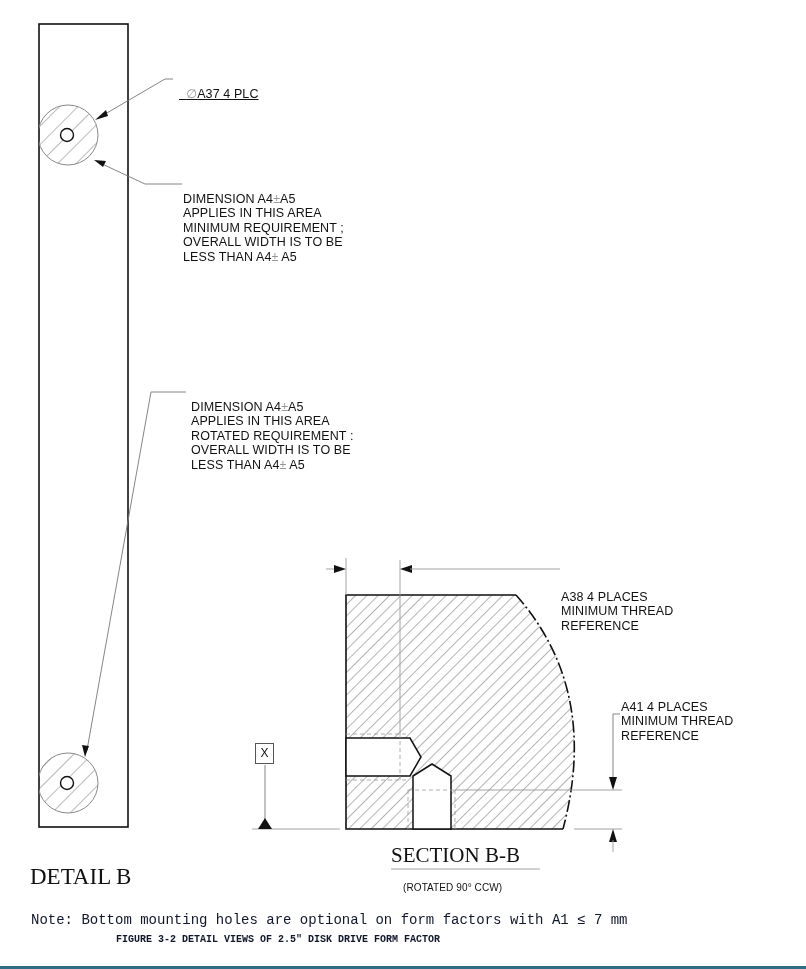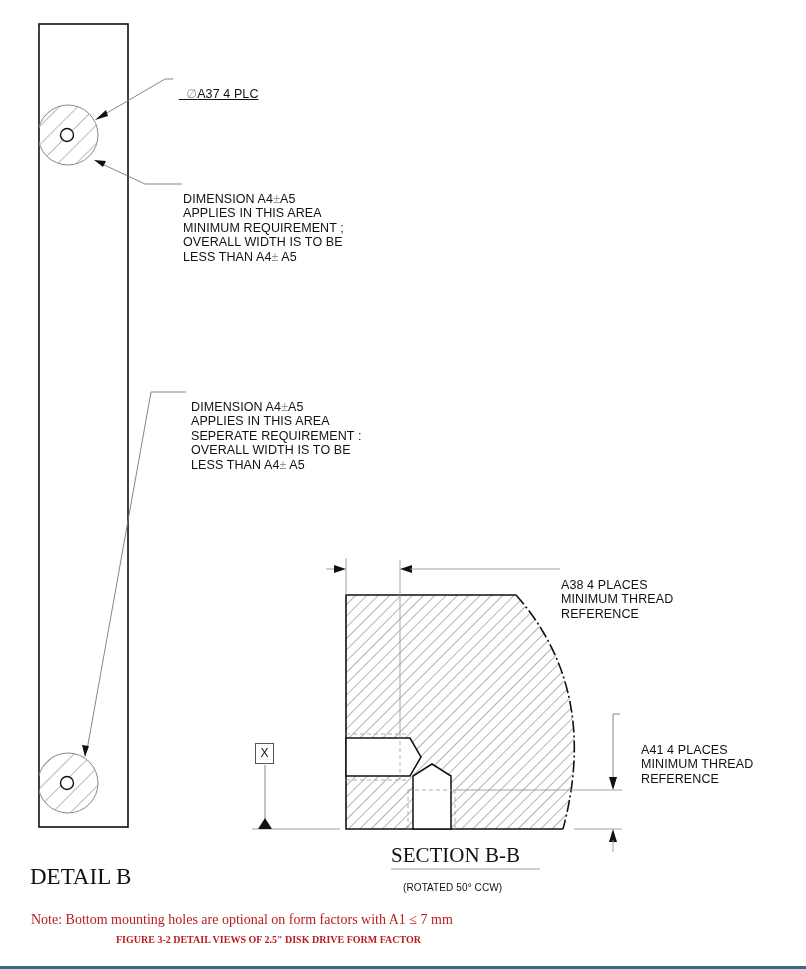--- a/index.html
+++ b/index.html
@@ -1,21 +1,21 @@
 <!DOCTYPE html>
 <html><head>
 <meta charset="utf-8">
 <style>
   html, body { margin:0; padding:0; background:#fff; }
   body { width:806px; height:969px; position:relative; overflow:hidden; font-family:"Liberation Sans", sans-serif; color:#111; }
   svg.drawing { position:absolute; left:0; top:0; }
   .lbl { position:absolute; font-family:"Liberation Sans", sans-serif; font-size:12.5px; line-height:14.5px; color:#111; white-space:pre; letter-spacing:0.1px; }
   .pm { color:#999; }
   .serif-title { position:absolute; font-family:"Liberation Serif", serif; color:#111; white-space:nowrap; }
-  .mono { position:absolute; font-family:Liberation Serif, serif; color:#b91c1c; white-space:nowrap; }
+  .mono { position:absolute; font-family:Liberation Mono, monospace; color:#0f172a; white-space:nowrap; }
   .bottom-bar { position:absolute; left:0; top:966px; width:806px; height:3px; background:#2e6f86; }
   .datum-box { position:absolute; left:255px; top:743px; width:19px; height:21px; border:1px solid #555; box-sizing:border-box; font-family:"Liberation Sans", sans-serif; font-size:12px; text-align:center; line-height:19px; }
 </style>
 </head>
 <body>
 
 <svg class="drawing" width="806" height="969" viewBox="0 0 806 969" xmlns="http://www.w3.org/2000/svg">
   <defs>
     <pattern id="hatch" patternUnits="userSpaceOnUse" width="8" height="8" patternTransform="rotate(45)">
       <line x1="0" y1="0" x2="0" y2="8" stroke="#444" stroke-width="0.8"></line>
@@ -85,34 +85,34 @@
 
 <div class="lbl" style="left:179px;top:72px;text-decoration:underline;">
   <span class="pm">∅</span><span>A37 4 PLC</span>
 </div>
 
 <div class="lbl" style="left:183px;top:177px;">
 <span>DIMENSION A4</span><span class="pm">±</span><span>A5</span><br><span>APPLIES IN THIS AREA</span><br><span>MINIMUM REQUIREMENT ;</span><br><span>OVERALL WIDTH IS TO BE</span><br><span>LESS THAN A4</span><span class="pm">±</span><span> A5</span>
 </div>
 
 <div class="lbl" style="left:191px;top:385px;">
-<span>DIMENSION A4</span><span class="pm">±</span><span>A5</span><br><span>APPLIES IN THIS AREA</span><br><span>SEPERATE REQUIREMENT :</span><br><span>OVERALL WIDTH IS TO BE</span><br><span>LESS THAN A4</span><span class="pm">±</span><span> A5</span>
+<span>DIMENSION A4</span><span class="pm">±</span><span>A5</span><br><span>APPLIES IN THIS AREA</span><br><span>ROTATED REQUIREMENT :</span><br><span>OVERALL WIDTH IS TO BE</span><br><span>LESS THAN A4</span><span class="pm">±</span><span> A5</span>
 </div>
 
 <div class="serif-title" style="left:30px;top:864px;font-size:23px;">DETAIL B</div>
 
-<div class="lbl" style="left:561px;top:563px;">
+<div class="lbl" style="left:561px;top:575px;">
 <span>A38 4 PLACES</span><br><span>MINIMUM THREAD</span><br><span>REFERENCE</span>
 </div>
 
-<div class="lbl" style="left:621px;top:728px;margin-left:20px;">
+<div class="lbl" style="left:621px;top:685px;">
 <span>A41 4 PLACES</span><br><span>MINIMUM THREAD</span><br><span>REFERENCE</span>
 </div>
 
 <div class="datum-box">X</div>
 
 <div class="serif-title" style="left:391px;top:843px;font-size:21px;">SECTION B-B</div>
-<div class="lbl" style="left:403px;top:882px;font-size:10px;line-height:12px;">(ROTATED 50° CCW)</div>
+<div class="lbl" style="left:403px;top:882px;font-size:10px;line-height:12px;">(ROTATED 90° CCW)</div>
 
 <div class="mono" style="left:31px;top:912px;font-size:14px;">Note: Bottom mounting holes are optional on form factors with A1 ≤ 7 mm</div>
 <div class="mono" style="left:116px;top:934px;font-size:10px;font-weight:bold;">FIGURE 3-2 DETAIL VIEWS OF 2.5" DISK DRIVE FORM FACTOR</div>
 
 <div class="bottom-bar"></div>
 
 </body></html>

